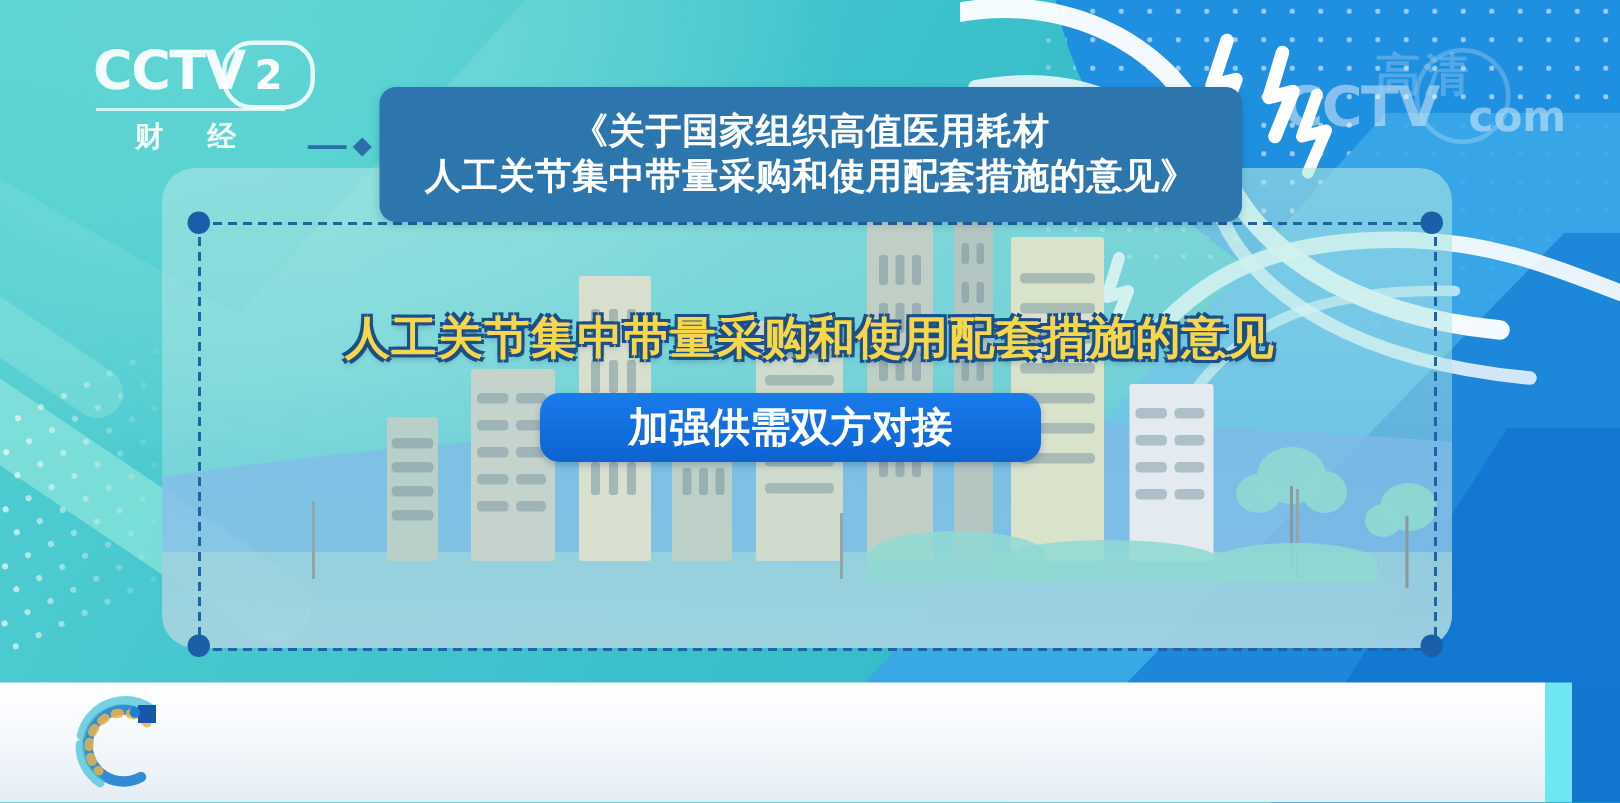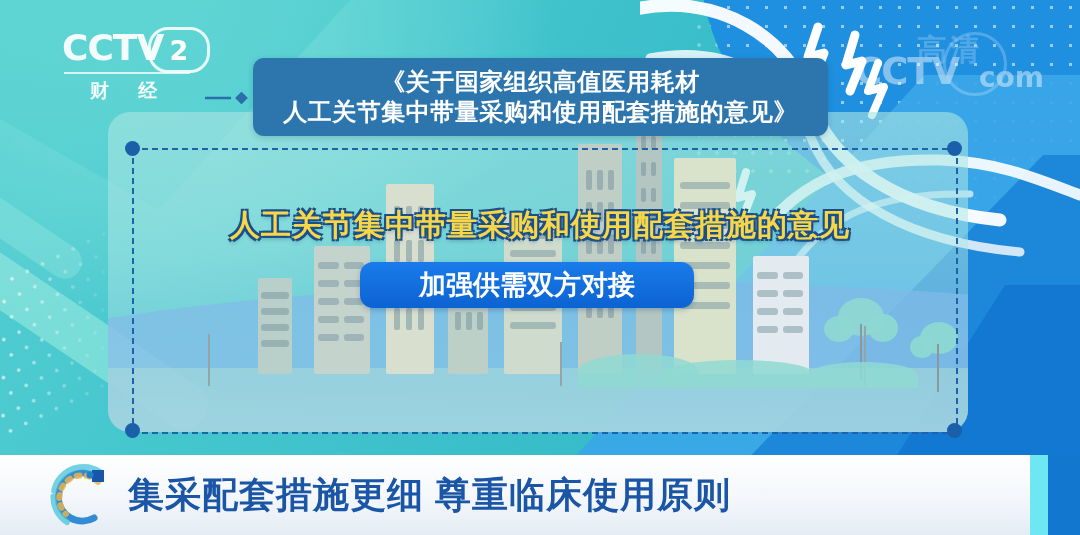--- a/index.html
+++ b/index.html
@@ -164,21 +164,21 @@
     position:absolute;left:62px;top:2px;font-size:30px;font-weight:700;
     color:rgba(255,255,255,.42);letter-spacing:2px;
   }
   .wm .wm-ring{
     position:absolute;left:88px;top:4px;width:58px;height:58px;
     border:3px solid rgba(255,255,255,.42);border-radius:50%;
   }
 
   
   .title-banner{
-    position:absolute;left:253px;top:58px;width:575px;height:78px;
+    position:absolute;left:253px;top:58px;width:575px;height:90px;
     background:#2d76ad;border-radius:11px;
     display:flex;flex-direction:column;align-items:center;justify-content:center;
     box-shadow:0 2px 6px rgba(0,40,80,.18);
   }
   .title-banner .tline{
     color:#fff;font-size:24px;font-weight:700;line-height:1.26;
     letter-spacing:.5px;white-space:nowrap;
   }
 
   
@@ -423,15 +423,14 @@
   <div class="bottom-bar"></div>
   <div class="bottom-accent"></div>
   <div class="bottom-right-fill"></div>
   <svg class="c-logo" viewBox="0 0 72 68" fill="none">
     <path d="M52 14 A 24 24 0 1 0 52 56" stroke="#1f7fd0" stroke-width="7" stroke-linecap="round" fill="none" opacity=".9"></path>
     <path d="M58 10 A 30 30 0 1 0 58 60" stroke="#49c3d8" stroke-width="6" stroke-linecap="round" fill="none" opacity=".75" stroke-dasharray="58 6 30 90"></path>
     <path d="M56 20 A 20 20 0 0 0 24 52" stroke="#e8b34a" stroke-width="6" stroke-linecap="round" fill="none" opacity=".85" stroke-dasharray="3 7"></path>
     <path d="M50 8 L62 8 L62 20 L50 20 Z" fill="#1856a8"></path>
     <circle cx="48" cy="13" r="3.5" fill="#1f7fd0"></circle>
   </svg>
-  <div class="bottom-text">集采配套措施更细 尊重临床使用原则</div>
 
 </div>
 
 </body></html>

